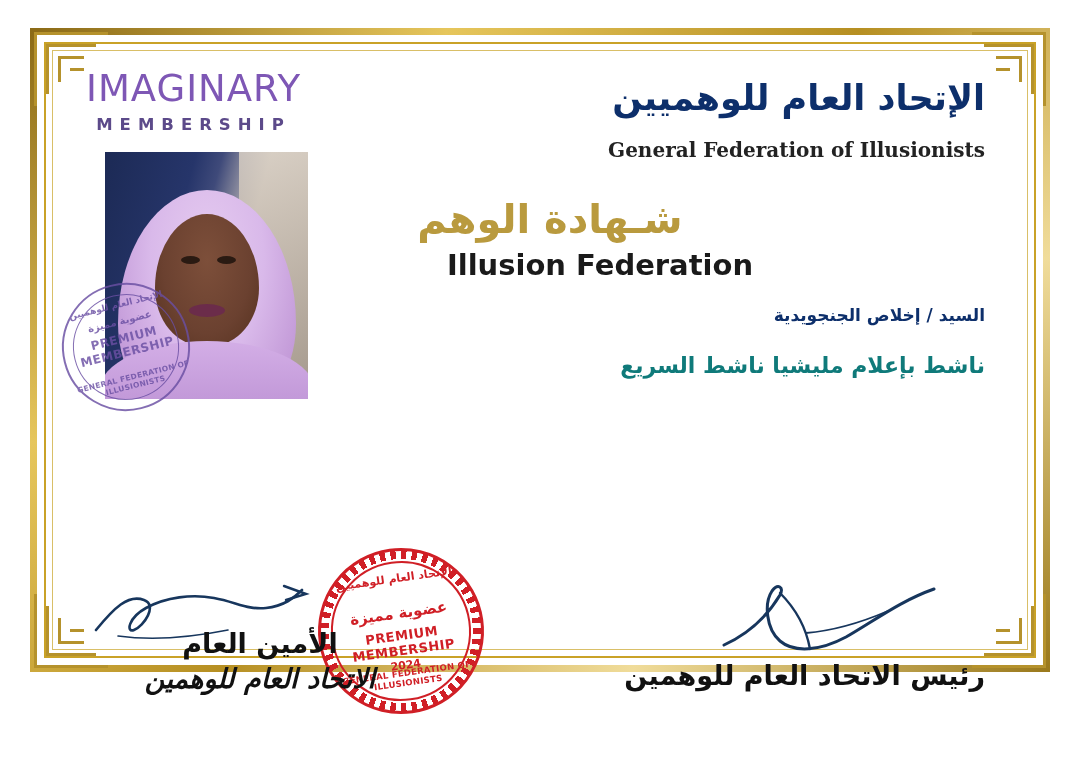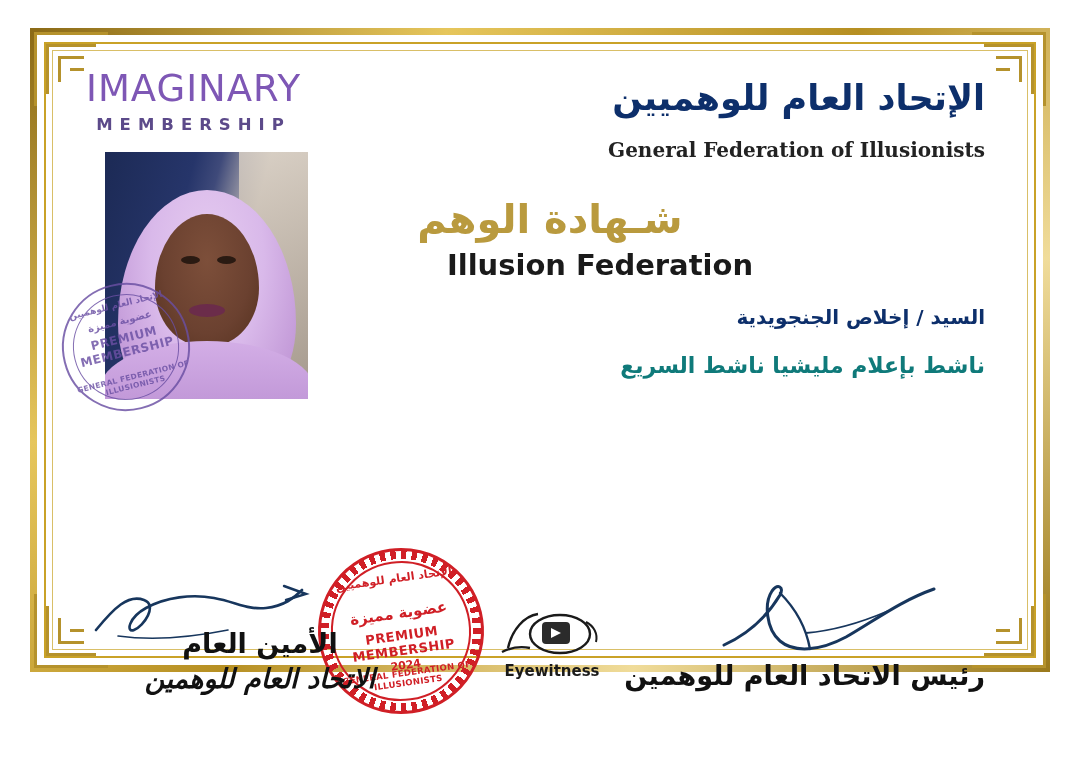--- a/index.html
+++ b/index.html
@@ -189,21 +189,21 @@
     font-size: 29px;
     font-weight: 700;
     color: #1a1a1a;
     padding-left: 120px;
   }
 
   .recipient {
     position: absolute;
     right: 95px;
     top: 305px;
-    font-size: 20px;
+    font-size: 17px;
     font-weight: 700;
     color: #0d2f6b;
     direction: rtl;
     white-space: nowrap;
   }
   .role {
     position: absolute;
     right: 95px;
     top: 353px;
     font-size: 22px;
@@ -442,33 +442,20 @@
     <div class="serr"></div>
     <div class="ring"></div>
     <div class="ring2"></div>
     <div class="r-top">الإتحاد العام للوهميين</div>
     <div class="r-ar">عضوية مميزة</div>
     <div class="r-en">PREMIUM MEMBERSHIP</div>
     <div class="r-date">2024</div>
     <div class="r-bot">GENERAL FEDERATION OF ILLUSIONISTS</div>
   </div>
 
-  <div class="eyewitness">
-    <div class="ew-mark">
-      <svg width="108" height="52" viewBox="0 0 108 52">
-        <ellipse cx="62" cy="26" rx="30" ry="19" fill="none" stroke="#1a1a1a" stroke-width="2.4"></ellipse>
-        <rect x="44" y="14" width="28" height="22" rx="4" fill="#2b2b2b"></rect>
-        <polygon points="53,20 53,30 63,25" fill="#ffffff"></polygon>
-        <path d="M10,40 C14,22 26,8 40,6" fill="none" stroke="#1a1a1a" stroke-width="2.4"></path>
-        <path d="M4,44 C12,40 22,38 32,40" fill="none" stroke="#1a1a1a" stroke-width="2.4"></path>
-        <path d="M88,14 C96,18 100,26 98,34" fill="none" stroke="#1a1a1a" stroke-width="2"></path>
-      </svg>
-    </div>
-    <div class="ew-text">Eyewitness</div>
-  </div>
 
   <div class="sig sig-left">
     <div class="l1">الأمين العام</div>
     <div class="l2">الاتحاد العام للوهمين</div>
   </div>
   <div class="sig sig-right">
     <div>رئيس الاتحاد العام للوهمين</div>
   </div>
 
 </div>

